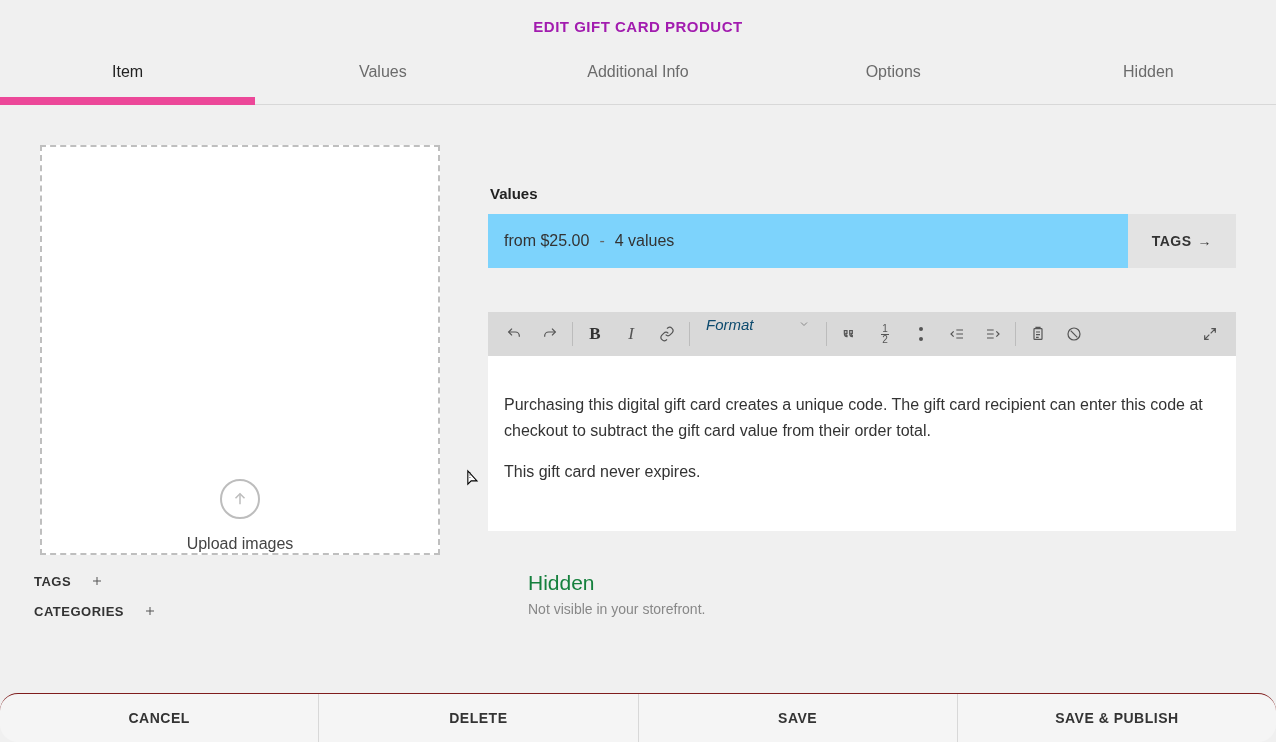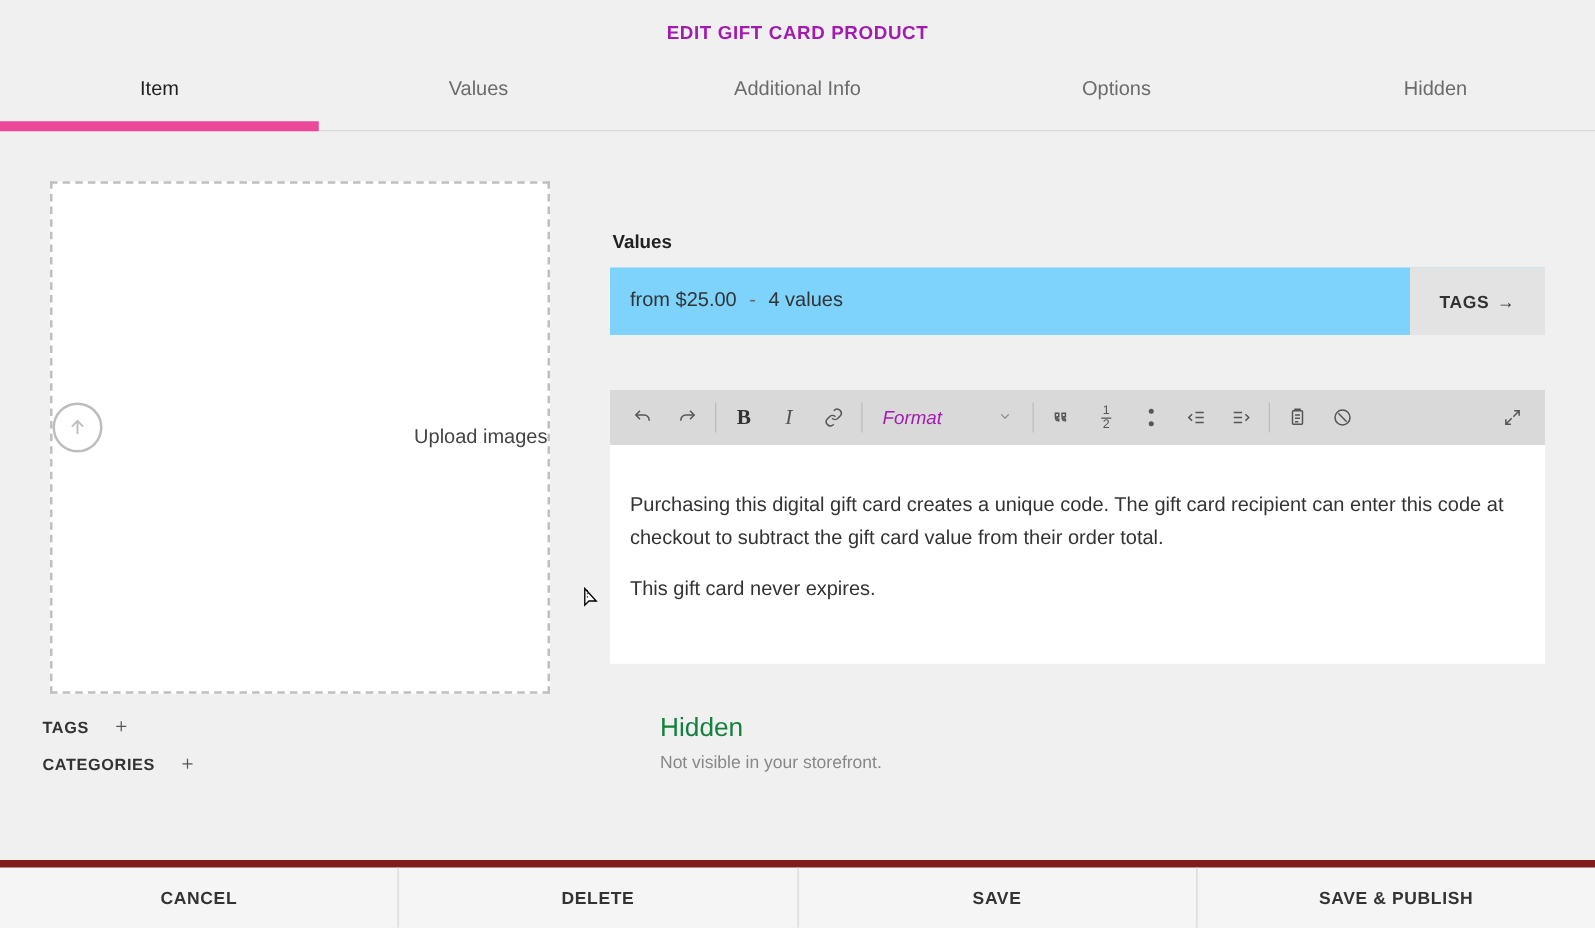--- a/index.html
+++ b/index.html
@@ -39,22 +39,23 @@
   padding: 40px 40px 0 40px;
 }
 .left-col { width: 400px; }
 .right-col { flex: 1; margin-left: 48px; }
 .upload-box {
   width: 400px;
   height: 410px;
   border: 2px dashed #bfbfbf;
   background: #fff;
   display: flex;
-  align-items: center;
-  justify-content: space-between;
+  flex-direction: column;
+  align-items: center;
+  justify-content: flex-end;
   cursor: pointer;
 }
 .upload-circle {
   width: 40px; height: 40px;
   border: 2px solid #bdbdbd;
   border-radius: 50%;
   display: flex; align-items: center; justify-content: center;
   margin-bottom: 16px;
 }
 .upload-circle svg { width: 18px; height: 18px; stroke: #bdbdbd; stroke-width: 2; fill: none; }
@@ -113,25 +114,25 @@
 .tb-btn {
   width: 36px; height: 36px;
   display: flex; align-items: center; justify-content: center;
   color: #555;
   cursor: pointer;
   font-size: 16px;
 }
 .tb-btn svg { width: 16px; height: 16px; stroke: #555; stroke-width: 1.8; fill: none; }
 .tb-sep { width: 1px; height: 24px; background: #bcbcbc; margin: 0 4px; }
 .format-dd {
-  display: flex; align-items: center;
+  display: flex; 
   padding: 0 12px;
   height: 36px;
   cursor: pointer;
-  color: #a21caf;
+  color: #0c4a6e;
   font-style: italic;
   font-size: 15px;
   width: 128px;
   justify-content: space-between;
 }
 .format-dd .chev svg { width: 12px; height: 12px; stroke: #888; stroke-width: 2; fill: none; }
 .tb-spacer { flex: 1; }
 .editor-body {
   padding: 36px 16px 30px;
   font-size: 16px;
@@ -169,22 +170,23 @@
   cursor: pointer;
 }
 .plus-btn svg { width: 12px; height: 12px; stroke: #555; stroke-width: 2; }
 .visibility { flex: 1; padding-left: 34px; }
 .vis-title { font-size: 21px; font-weight: 500; color: #15803d; margin-bottom: 6px; }
 .vis-sub { font-size: 14px; color: #888; }
 .footer {
   position: absolute;
   left: 0; right: 0; bottom: 0;
   display: flex;
-  border-top: 6px solid #7f1d1d;
+  border-top: 1px solid #7f1d1d;
   background: #f5f5f5;
+  border-radius: 18px;
 }
 .footer-btn {
   flex: 1;
   text-align: center;
   padding: 16px 0;
   font-size: 14px;
   font-weight: 700;
   letter-spacing: 0.5px;
   color: #333;
   cursor: pointer;

